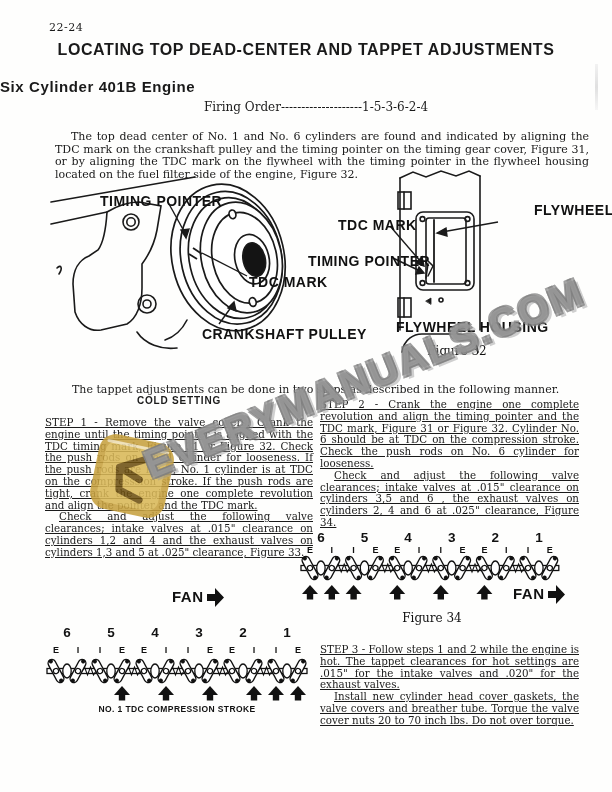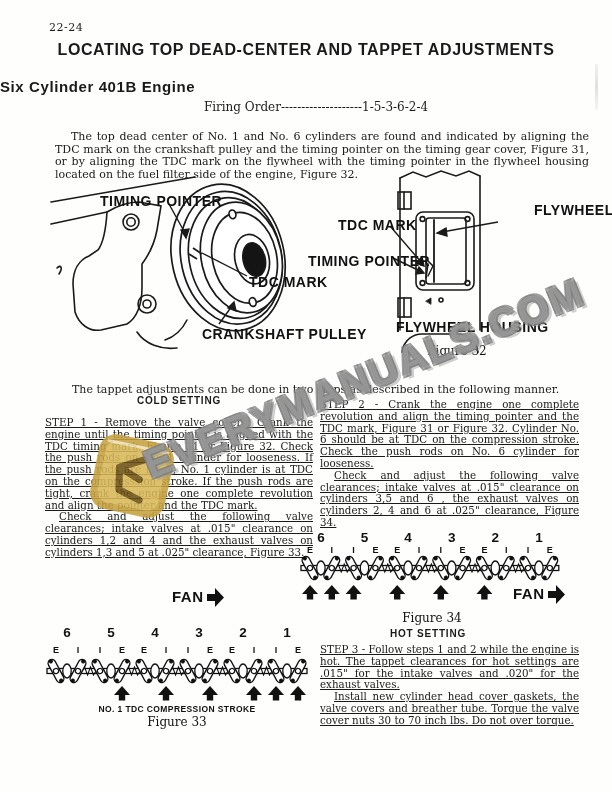--- a/index.html
+++ b/index.html
@@ -275,21 +275,20 @@
       <polygon points="160,73 176,73 168,64" fill="#111"></polygon>
       <rect x="164.8" y="72.5" width="6.4" height="6" fill="#111"></rect>
       <polygon points="204,73 220,73 212,64" fill="#111"></polygon>
       <rect x="208.8" y="72.5" width="6.4" height="6" fill="#111"></rect>
       <polygon points="226,73 242,73 234,64" fill="#111"></polygon>
       <rect x="230.8" y="72.5" width="6.4" height="6" fill="#111"></rect>
       <polygon points="248,73 264,73 256,64" fill="#111"></polygon>
       <rect x="252.8" y="72.5" width="6.4" height="6" fill="#111"></rect>
     </svg>
   <div class="smallcap" style="left:42px;top:704px;width:270px;">NO. 1 TDC COMPRESSION STROKE</div>
-  <div class="figcap" style="left:42px;top:715px;width:270px;">Figure 33</div>
 
   <div class="abs col colR">
     <p>STEP 2 - Crank the engine one complete revolution and align the timing pointer and the TDC mark, Figure 31 or Figure 32. Cylinder No. 6 should be at TDC on the compression stroke. Check the push rods on No. 6 cylinder for looseness.</p>
     <p class="cont">Check and adjust the following valve clearances; intake valves at .015" clearance on cylinders 3,5 and 6 , the exhaust valves on cylinders 2, 4 and 6 at .025" clearance, Figure 34.</p>
   </div>
 
   <svg class="abs" style="left:298px;top:530px;" width="268" height="74" viewBox="0 0 268 74" id="fig34svg">
       <rect x="3" y="35.5" width="257.8" height="5" fill="#fff" stroke="#111" stroke-width="1.3"></rect>
       <path d="M37.7,38 L40.2,34 L43.2,42 L46.2,34 L49.2,42 L51.7,38" fill="none" stroke="#111" stroke-width="1.1"></path>
       <path d="M81.30000000000001,38 L83.8,34 L86.8,42 L89.8,34 L92.8,42 L95.30000000000001,38" fill="none" stroke="#111" stroke-width="1.1"></path>
@@ -406,24 +405,23 @@
       <rect x="183.20000000000002" y="63.5" width="6.4" height="6" fill="#111"></rect>
     </svg>
   <div class="abs fan" style="left:513px;top:585px;">
     <span>FAN</span>
     <svg width="18" height="19" viewBox="0 0 18 19">
       <polygon points="0,6 8,6 8,0 17,9.5 8,19 8,13 0,13" fill="#111"></polygon>
     </svg>
   </div>
   <div class="figcap" style="left:298px;top:611px;width:268px;">Figure 34</div>
 
-  <div class="abs sect-head hot-head">HOT SETTING</div>
   <div class="abs col colR3">
     <p>STEP 3 - Follow steps 1 and 2 while the engine is hot. The tappet clearances for hot settings are .015" for the intake valves and .020" for the exhaust valves.</p>
-    <p class="cont">Install new cylinder head cover gaskets, the valve covers and breather tube. Torque the valve cover nuts 30 to 70 inch lbs. Do not over torque.</p>
+    <p class="cont">Install new cylinder head cover gaskets, the valve covers and breather tube. Torque the valve cover nuts 20 to 70 inch lbs. Do not over torque.</p>
   </div>
 
   <svg class="abs logo" width="100" height="100" viewBox="0 0 100 100">
     <g transform="rotate(12 50 50)" opacity="0.88">
       <rect x="12" y="12" width="76" height="76" rx="17" fill="#c7a13f"></rect>
       <rect x="19" y="19" width="62" height="62" rx="11" fill="#d9b858"></rect>
       <path d="M62 30 L36 44 L58 52 M36 44 L40 66 L62 72" stroke="#6e5112" stroke-width="7" fill="none" stroke-linecap="round" stroke-linejoin="round"></path>
       <path d="M20 20 L80 20" stroke="rgba(255,255,255,0.55)" stroke-width="3" stroke-linecap="round"></path>
     </g>
   </svg>

